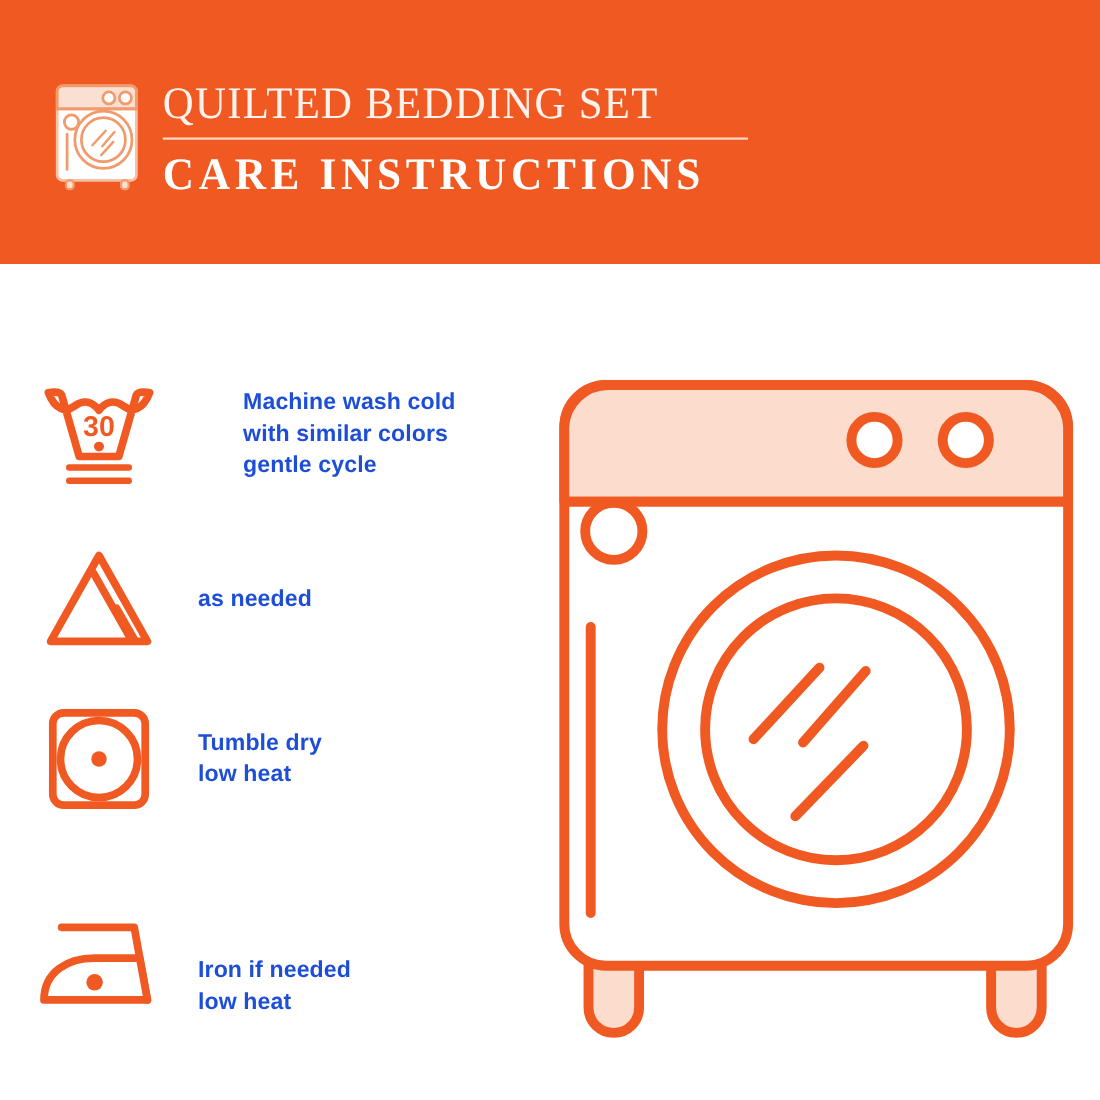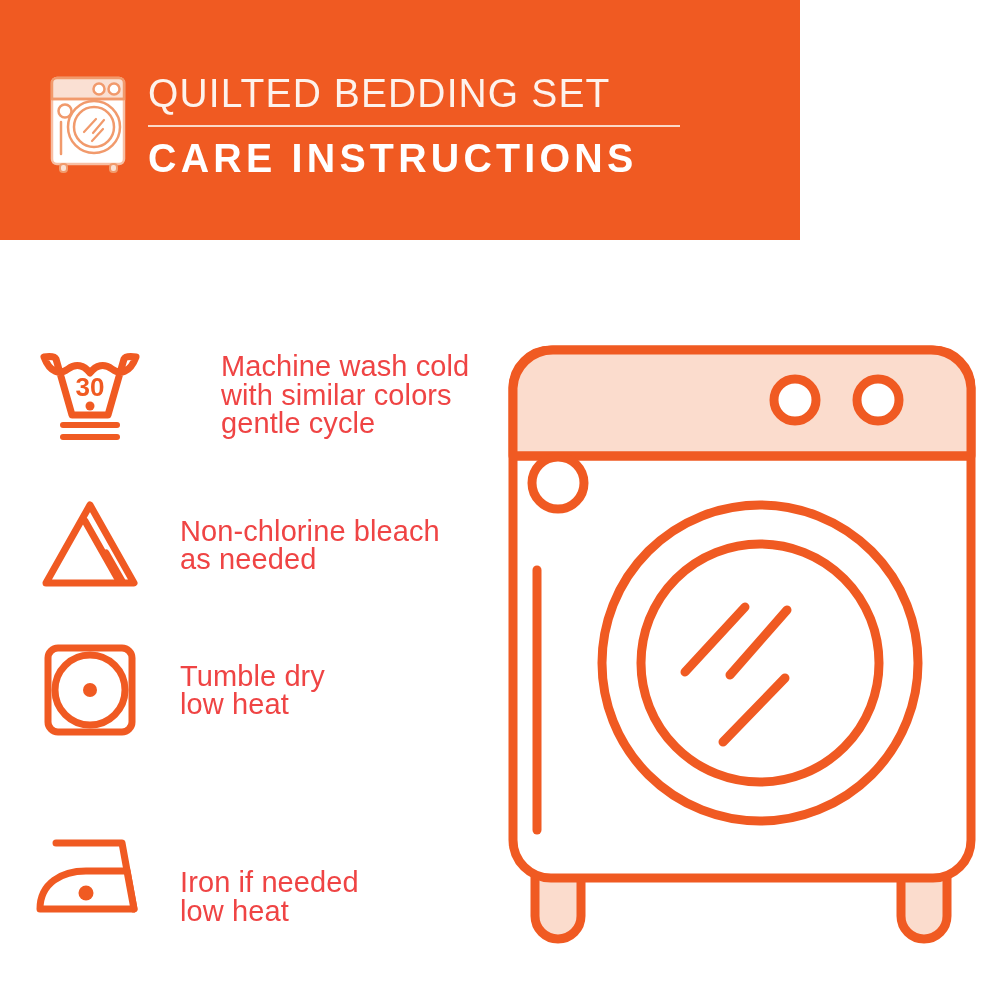--- a/index.html
+++ b/index.html
@@ -13,23 +13,24 @@
     font-family: "Liberation Sans", sans-serif;
     overflow: hidden;
     position: relative;
   }
 
   
   #header-band {
     position: absolute;
     left: 0;
     top: 0;
-    width: 800px;
+    width: 1000px;
     height: 240px;
     background: #F05A22;
+    font-family: Liberation Serif, serif;
   }
   #header-logo {
     position: absolute;
     left: 44px;
     top: 72px;
     width: 96px;
     height: 104px;
   }
   #header-titles {
     position: absolute;
@@ -81,24 +82,24 @@
     align-items: center;
   }
   .care-icon-box {
     width: 180px;
     flex: 0 0 180px;
     display: flex;
     align-items: center;
     justify-content: center;
   }
   .care-text {
-    color: #ef4444;
-    font-size: 29px;
+    color: #1d4ed8;
+    font-size: 21px;
     line-height: 28.5px;
-    font-weight: 400;
+    font-weight: 700;
     letter-spacing: 0.1px;
   }
   .care-text div { white-space: nowrap; }
 
   
   #washer-illustration {
     position: absolute;
     left: 495;
     top: 330px;
     width: 500px;
@@ -170,21 +171,20 @@
 
   <div class="care-row" style="top:230px;">
     <div class="care-icon-box">
       <svg width="112" height="96" viewBox="0 0 112 96" fill="none" xmlns="http://www.w3.org/2000/svg">
         <path d="M56 8 L100 86 H12 Z" fill="#FFFFFF" stroke="#F05A22" stroke-width="7" stroke-linejoin="round"></path>
         <line x1="51" y1="24" x2="85" y2="84" stroke="#F05A22" stroke-width="7" stroke-linecap="round"></line>
         <line x1="72" y1="56" x2="88" y2="84" stroke="#F05A22" stroke-width="7" stroke-linecap="round"></line>
       </svg>
     </div>
     <div class="care-text">
-      <div>Non-chlorine bleach</div>
       <div>as needed</div>
     </div>
   </div>
 
   <div class="care-row" style="top:375px;">
     <div class="care-icon-box">
       <svg width="104" height="104" viewBox="0 0 104 104" fill="none" xmlns="http://www.w3.org/2000/svg">
         <rect x="10" y="10" width="84" height="84" rx="10" fill="#FFFFFF" stroke="#F05A22" stroke-width="7"></rect>
         <circle cx="52" cy="52" r="35" fill="#FFFFFF" stroke="#F05A22" stroke-width="7"></circle>
         <circle cx="52" cy="52" r="7" fill="#F05A22"></circle>

